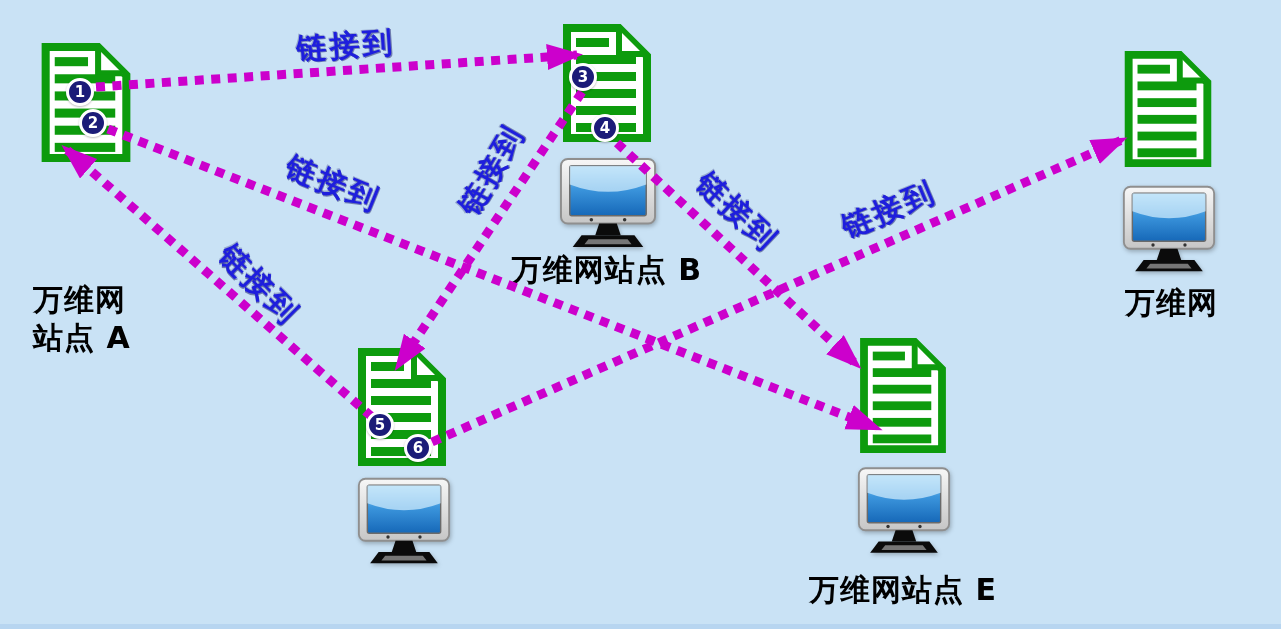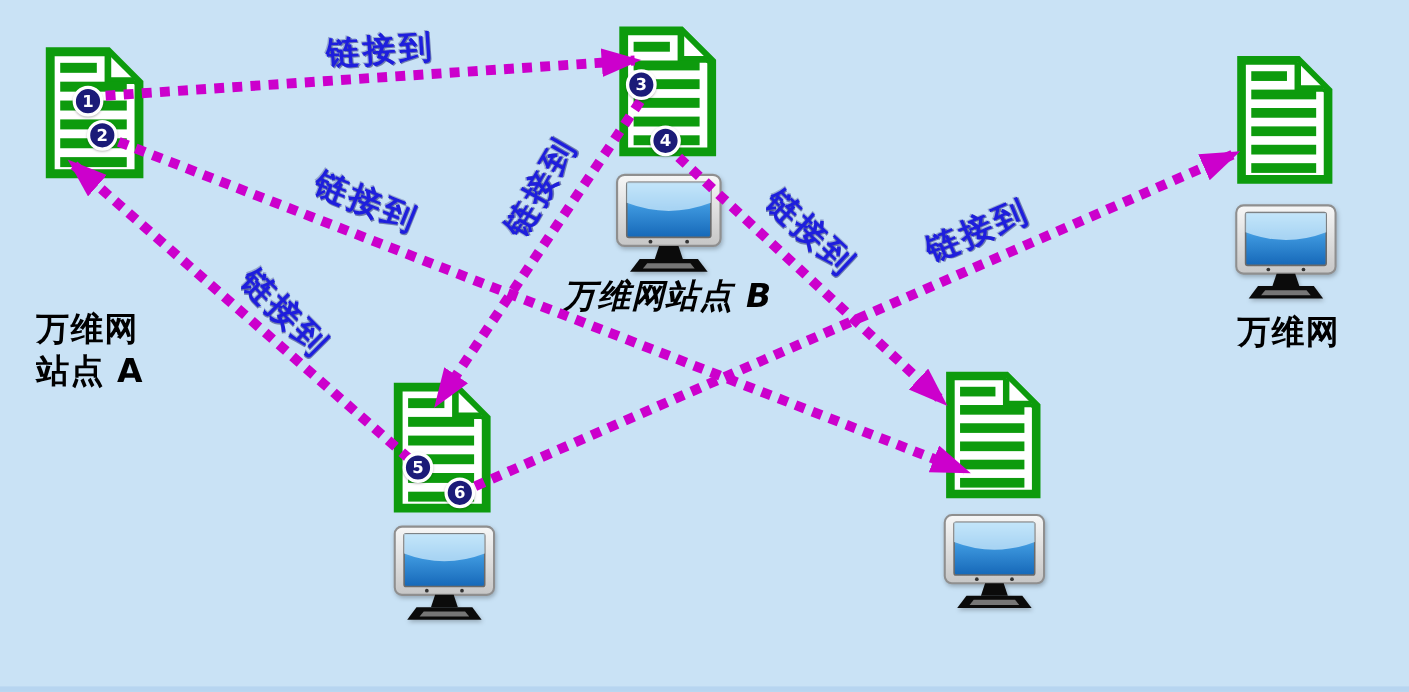--- a/index.html
+++ b/index.html
@@ -9,21 +9,21 @@
     background:#c9e2f5; overflow:hidden;
   }
   .abs { position:absolute; }
   .bottom-strip { left:0; bottom:0; width:100%; height:5px; }
   svg.icon { position:absolute; display:block; }
   #arrow-layer { position:absolute; left:0; top:0; width:1281px; height:629px; pointer-events:none; }
   .site-label {
     position:absolute; color:#000; font-weight:700; font-size:30px;
     letter-spacing:1px; white-space:nowrap; line-height:38px;
   }
-  .site-label.centered { text-align:center;font-style:italic; }
+  .site-label.centered { text-align:center; }
   .badge {
     position:absolute; width:22px; height:22px; border-radius:50%;
     background:#1b1b78; border:3px solid #fff; color:#fff;
     font-weight:700; font-size:15px; line-height:22px; text-align:center;
     box-shadow:0 1px 2px rgba(0,0,0,0.25);
   }
   .link-label {
     position:absolute; font-weight:700; font-size:30px; letter-spacing:3px;
     white-space:nowrap; color:#1e1edd;
     text-shadow:1px 1px 0 rgba(0,0,90,0.45), -1px -1px 0 rgba(0,0,90,0.25);
@@ -149,20 +149,23 @@
   <svg class="icon monitor-shadow" style="left:857px;top:463px" width="94" height="96" viewBox="0 0 100 95">
     <rect x="2" y="2" width="96" height="66" rx="7" fill="url(#bezelG)" stroke="#8f8f8f" stroke-width="2"></rect>
     <rect x="11" y="9" width="78" height="51" rx="2" fill="url(#screenG)" stroke="#6a6a6a" stroke-width="1.5"></rect>
     <path d="M11,9 h78 v19 q-39,15 -78,0 z" fill="#cdeafb" opacity="0.75"></path>
     <circle cx="33" cy="64" r="1.8" fill="#333"></circle>
       <circle cx="67" cy="64" r="1.8" fill="#333"></circle>
     <polygon points="41,68 59,68 63,80 37,80" fill="#0b0b0b"></polygon>
     <polygon points="23,80 77,80 86,92 14,92" fill="#0b0b0b"></polygon>
     <polygon points="30,84 70,84 74,89 26,89" fill="#8a8a8a" opacity="0.85"></polygon>
   </svg>
+  <div class="site-label centered" style="left:753px;top:571px;width:300px">
+    <div>万维网站点 E</div>
+  </div>
 
   <svg id="arrow-layer" viewBox="0 0 1281 629">
       <line x1="96" y1="87" x2="577" y2="55" stroke="#cc00cc" stroke-width="9" stroke-dasharray="9 7.5" marker-end="url(#arrowhead)"></line>
       <line x1="108" y1="129" x2="877" y2="428" stroke="#cc00cc" stroke-width="9" stroke-dasharray="9 7.5" marker-end="url(#arrowhead)"></line>
       <line x1="582" y1="92" x2="398" y2="366" stroke="#cc00cc" stroke-width="9" stroke-dasharray="9 7.5" marker-end="url(#arrowhead)"></line>
       <line x1="617" y1="143" x2="857" y2="365" stroke="#cc00cc" stroke-width="9" stroke-dasharray="9 7.5" marker-end="url(#arrowhead)"></line>
       <line x1="372" y1="417" x2="66" y2="149" stroke="#cc00cc" stroke-width="9" stroke-dasharray="9 7.5" marker-end="url(#arrowhead)"></line>
       <line x1="432" y1="442" x2="1122" y2="140" stroke="#cc00cc" stroke-width="9" stroke-dasharray="9 7.5" marker-end="url(#arrowhead)"></line>
     </svg>
 

